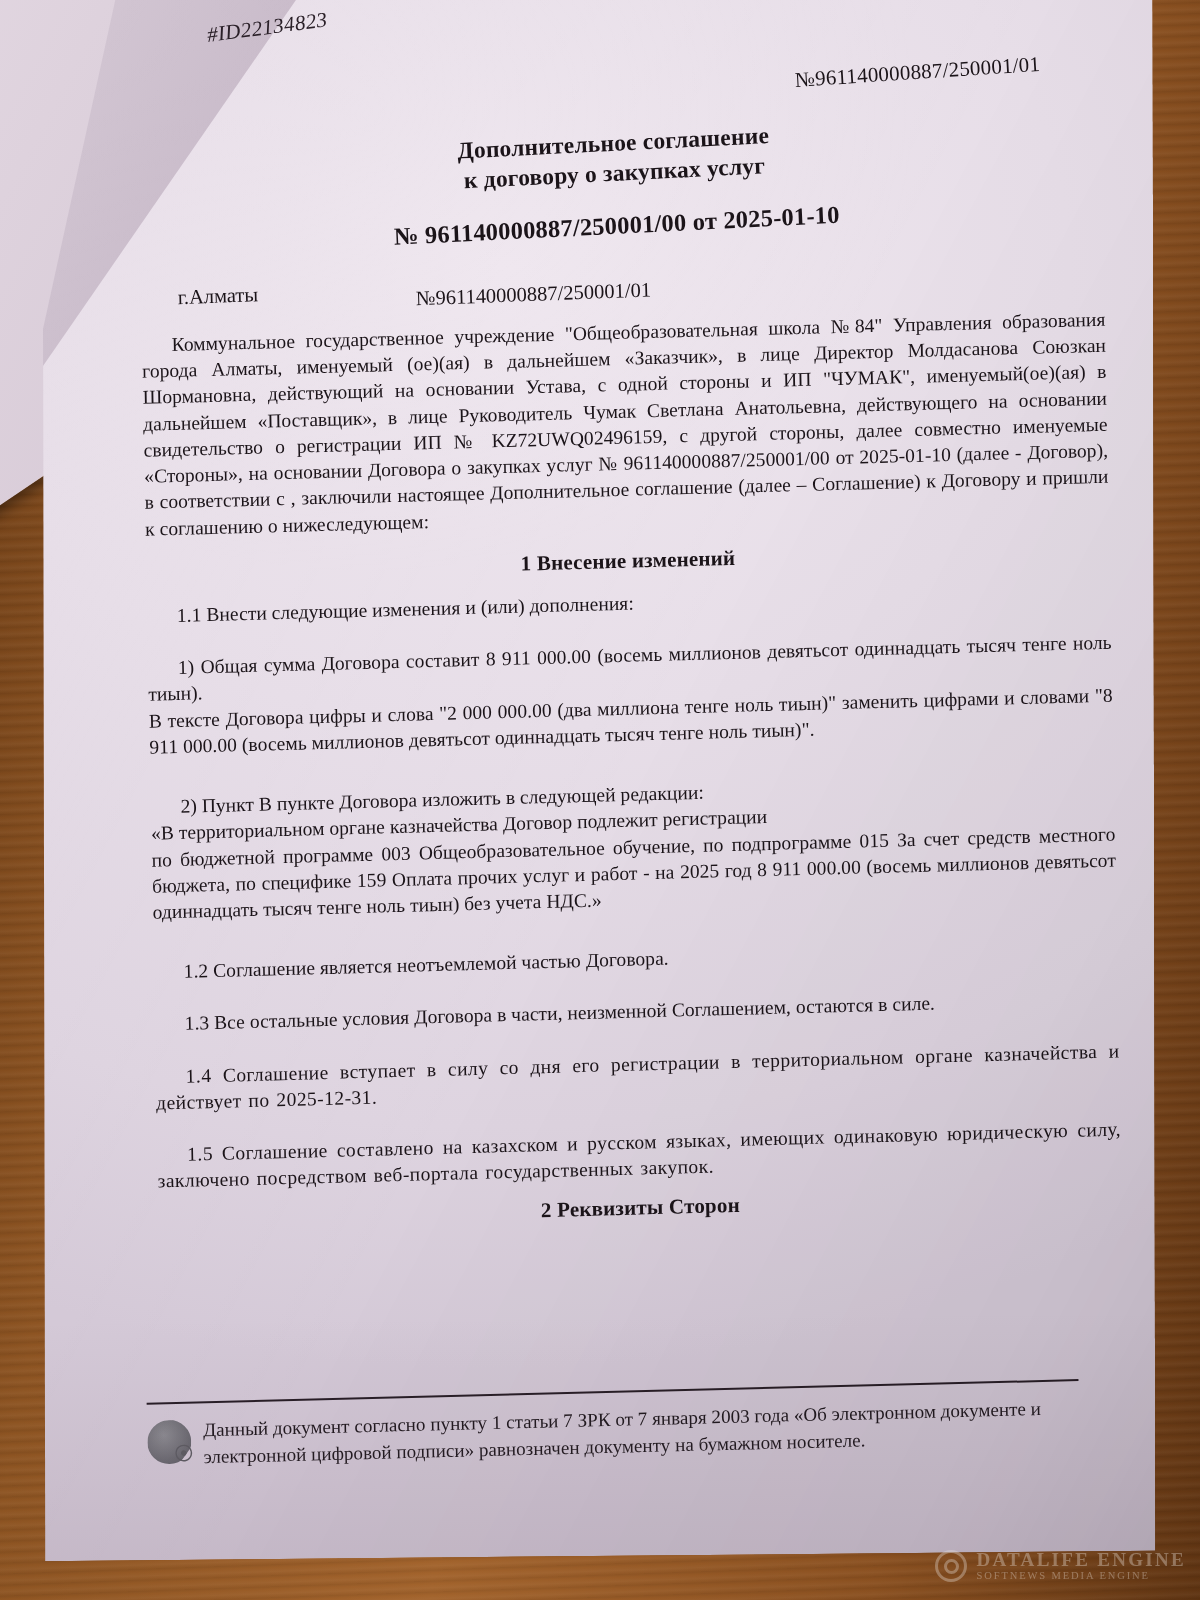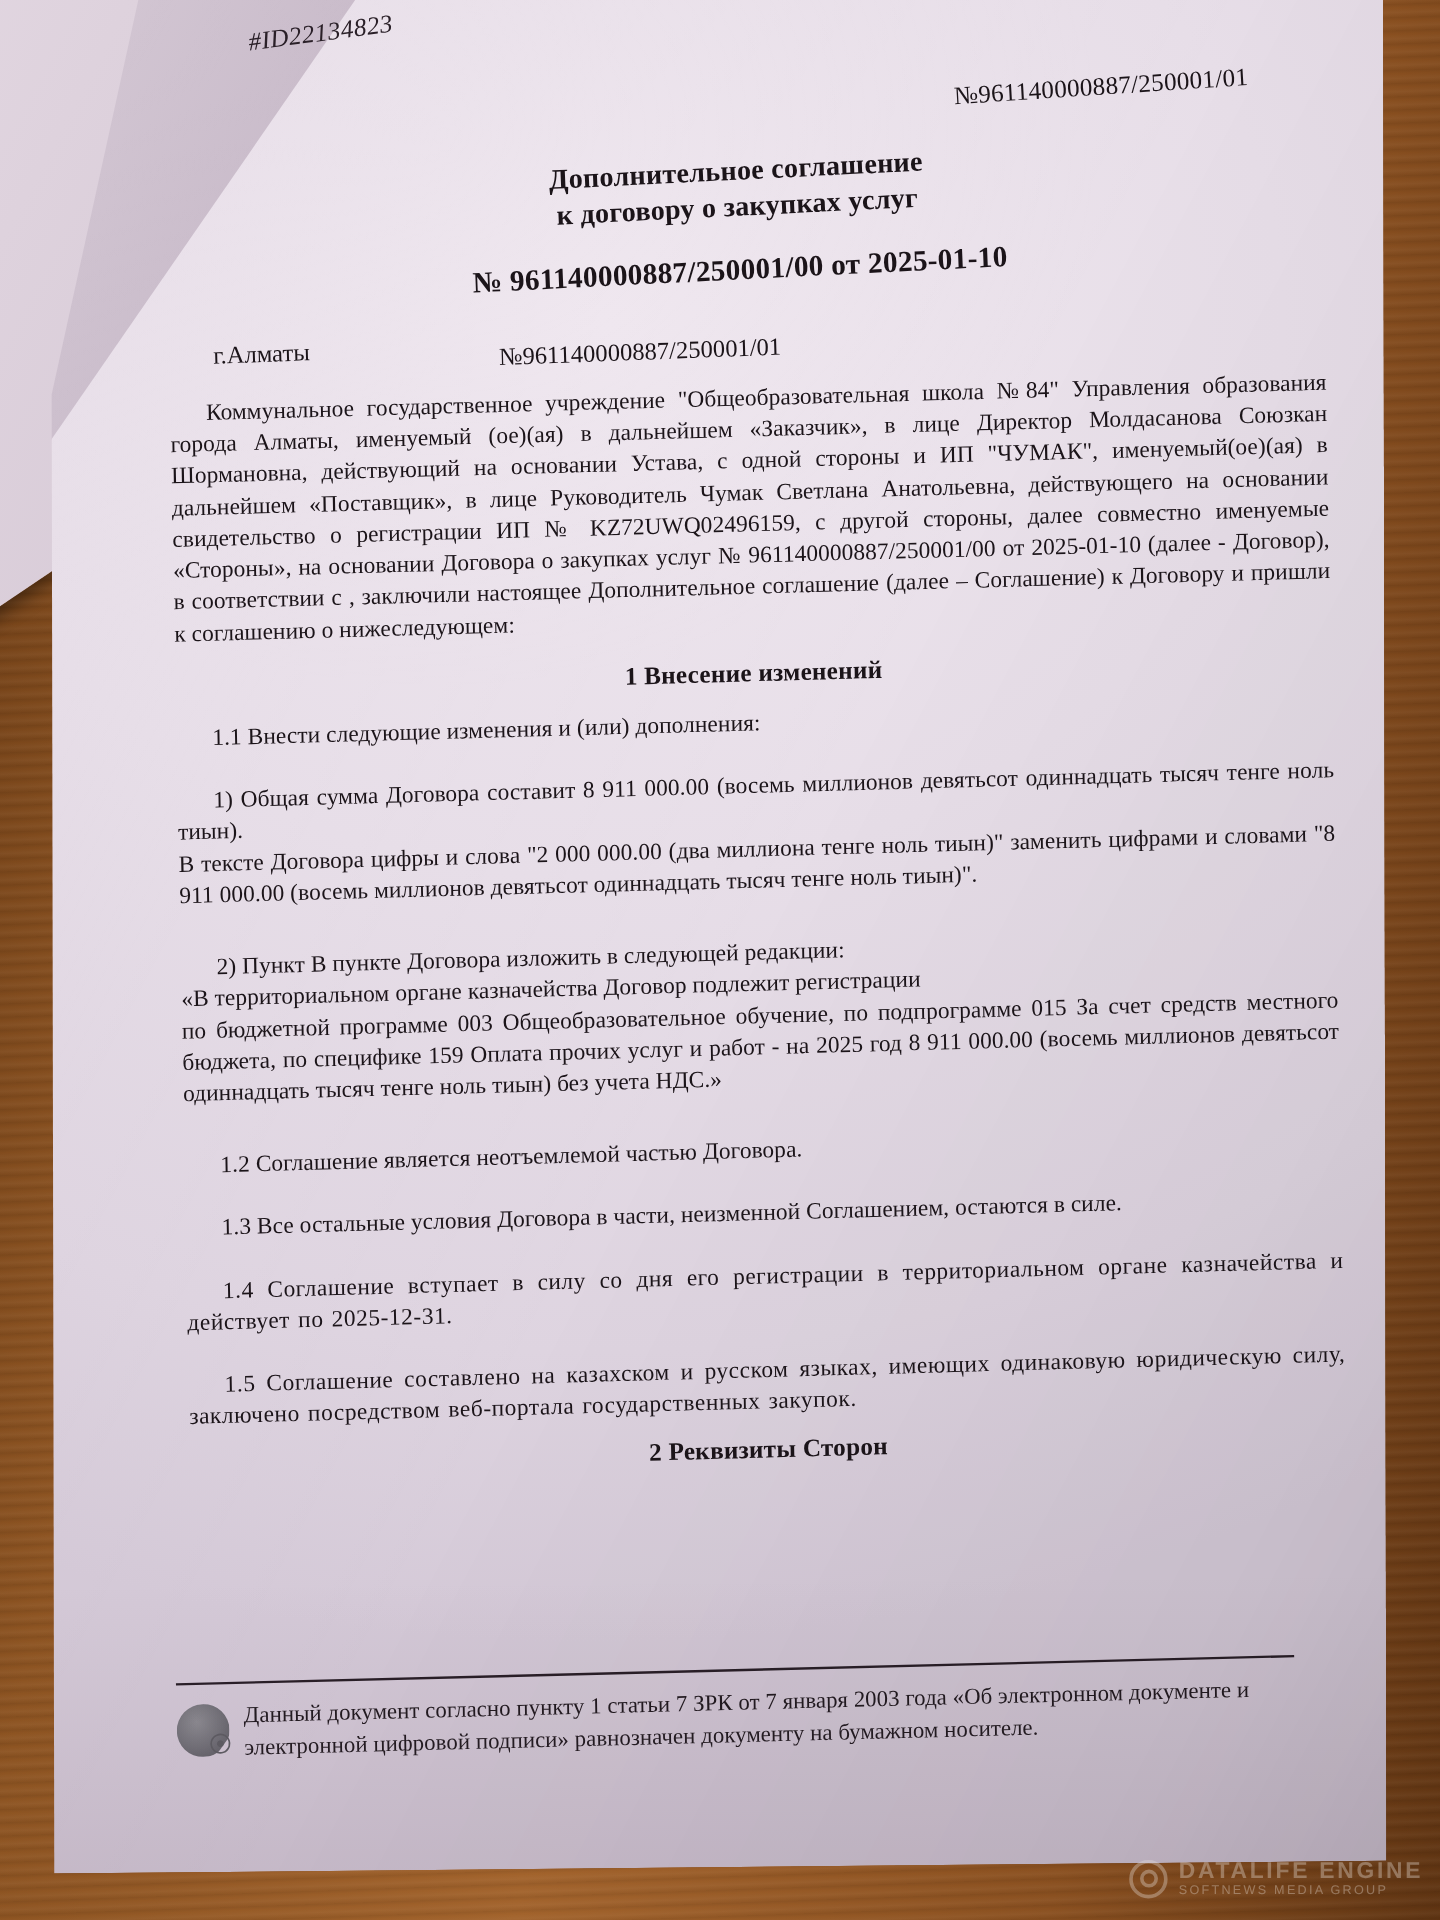--- a/index.html
+++ b/index.html
@@ -268,24 +268,24 @@
     line-height: 1.40;
     letter-spacing: .05px;
   }
 
   
   .watermark {
     position: absolute;
     right: 14px;
     bottom: 18px;
     display: flex;
-    align-items: flex-start;
+    align-items: flex-end;
     gap: 9px;
     opacity: .34;
-    font-family: Liberation Sans, sans-serif;
+    font-family: Liberation Serif, serif;
     color: #efe9e4;
     pointer-events: none;
     margin-top: 32px;
   }
   .wm-mark {
     width: 26px; height: 26px;
     border-radius: 50%;
     border: 3px solid #e9e3de;
     display: flex; align-items: center; justify-content: center;
   }
@@ -379,17 +379,17 @@
 
     <div class="page-sheen"></div>
     <div class="page-shade-bottom"></div>
 
   </div>
 
   <div class="watermark">
     <div class="wm-mark"></div>
     <div class="wm-lines">
       <div class="wm-title">DATALIFE ENGINE</div>
-      <div class="wm-sub">SOFTNEWS MEDIA GROUP</div>
+      <div class="wm-sub">SOFTNEWS MEDIA ENGINE</div>
     </div>
   </div>
 
 </div>
 
 </body></html>

